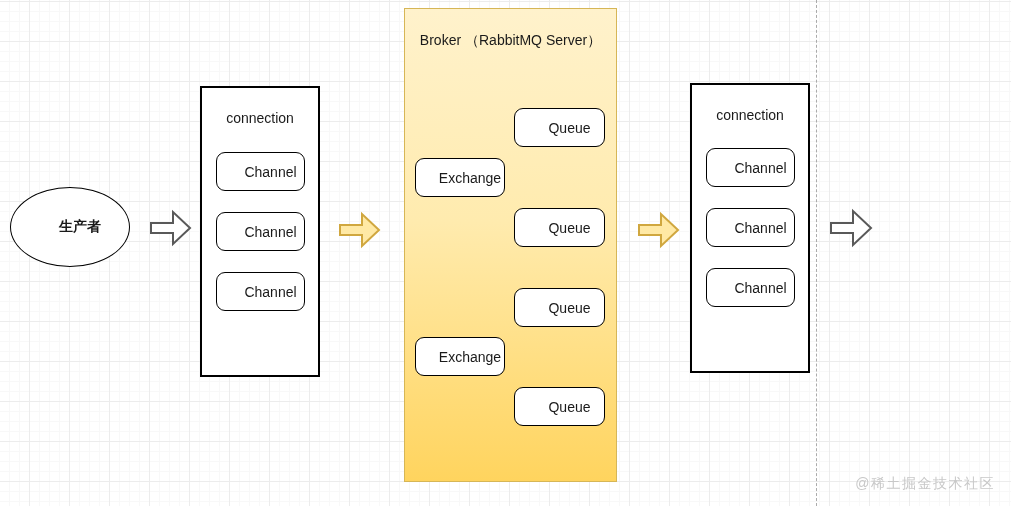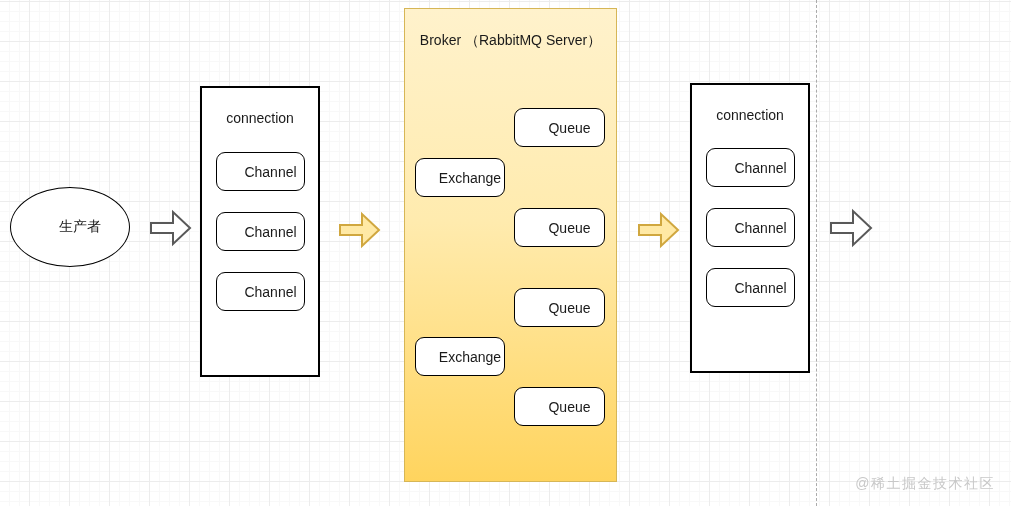--- a/index.html
+++ b/index.html
@@ -23,21 +23,21 @@
   .node{
     position:absolute;
     background:#ffffff;
     border:1.6px solid #000000;
     display:flex;align-items:center;justify-content:center;
     font-size:14px;color:#1a1a1a;
     box-sizing:border-box;
     white-space:nowrap;
     padding-left:20px;
   }
-  .ellipse{border-radius:50%;}
+  .ellipse{border-radius:50%;font-weight:bold;}
   .rounded{border-radius:9px;}
   .container-box{
     position:absolute;
     background:#ffffff;
     border:2px solid #000000;
     box-sizing:border-box;
     text-align:center;
     font-size:14px;color:#1a1a1a;
   }
   .container-title{margin-top:22px;}

